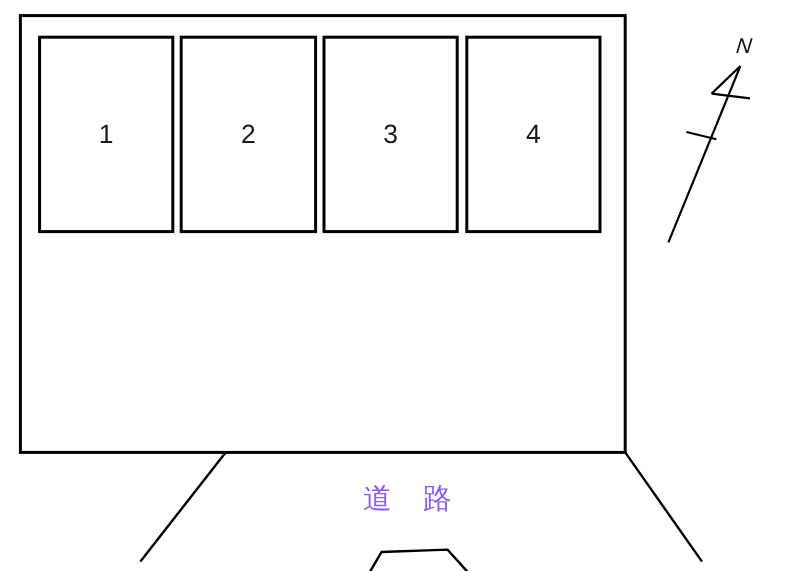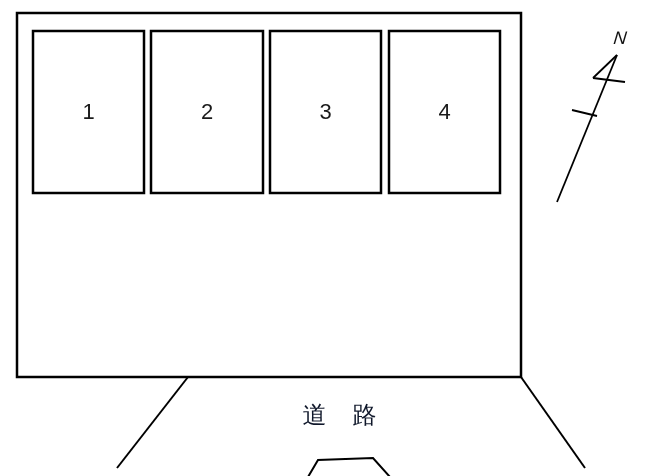--- a/index.html
+++ b/index.html
@@ -36,21 +36,21 @@
   .space-label.s3 { left: 270px; width: 111px; }
   .space-label.s4 { left: 389px; width: 111px; }
   .road-label {
     position: absolute;
     left: 275px;
     top: 399px;
     width: 130px;
     text-align: center;
     font-size: 24px;
     font-weight: normal;
-    color: #0f172a;
+    color: #8b5cf6;
     letter-spacing: 1px;
     pointer-events: none;
   }
   .north-label {
     position: absolute;
     left: 604px;
     top: 28px;
     width: 32px;
     text-align: center;
     font-size: 18px;

